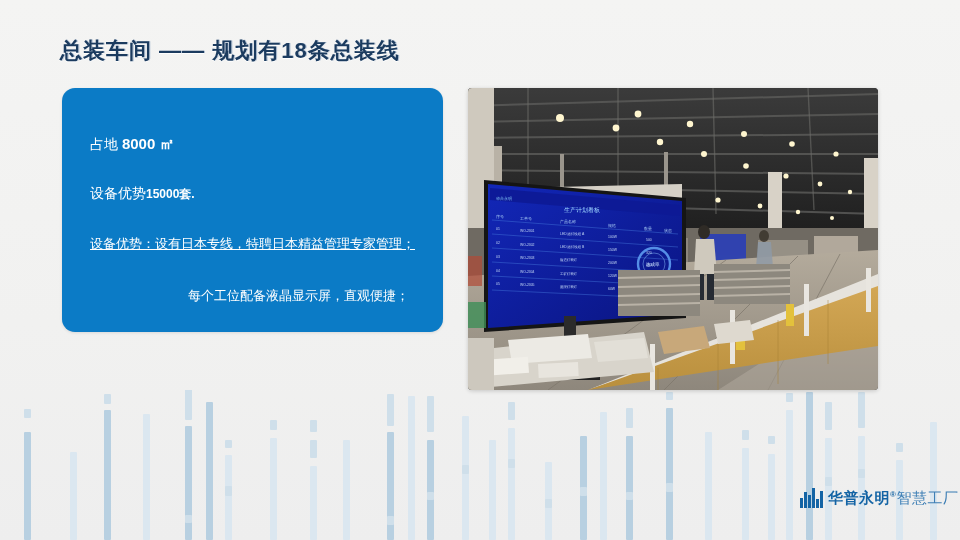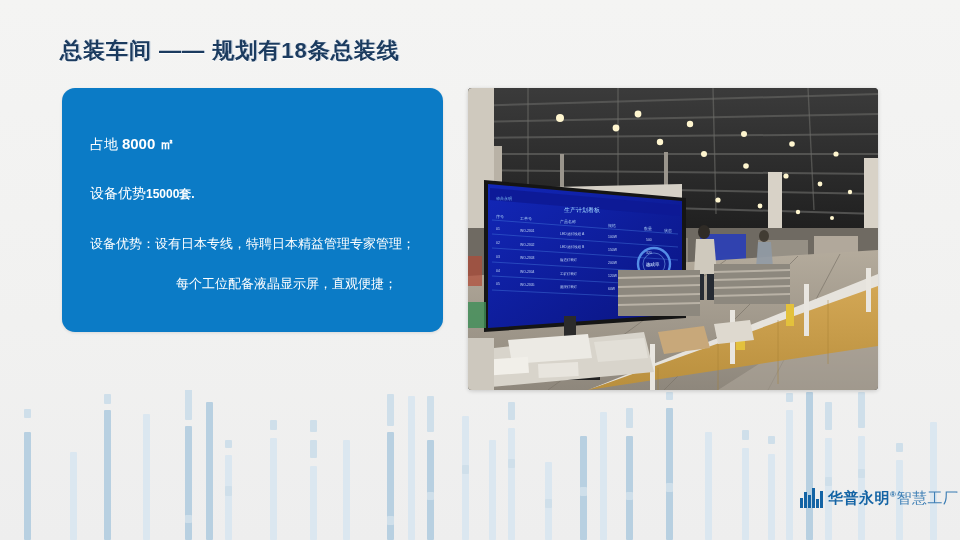--- a/index.html
+++ b/index.html
@@ -89,27 +89,29 @@
   }
   #line-area .num { font-weight: bold; font-size: 15px; }
   #line-output {
     font-size: 14px;
     margin-bottom: 32px;
     padding-left: 6px;
   }
   #line-output .num { font-weight: bold; font-size: 12px; }
   #line-adv1 {
     font-size: 13px;
-    margin-bottom: 22px;
+    margin-bottom: 34px;
     padding-left: 6px;
+    text-decoration: underline;
   }
   #line-adv2 {
     font-size: 13px;
     margin-bottom: 22px;
     padding-left: 92px;
+    text-align: center;
   }
   #line-adv3 {
     font-size: 13px;
     padding-left: 92px;
   }
 
   
   #photo {
     position: absolute;
     left: 468px;

